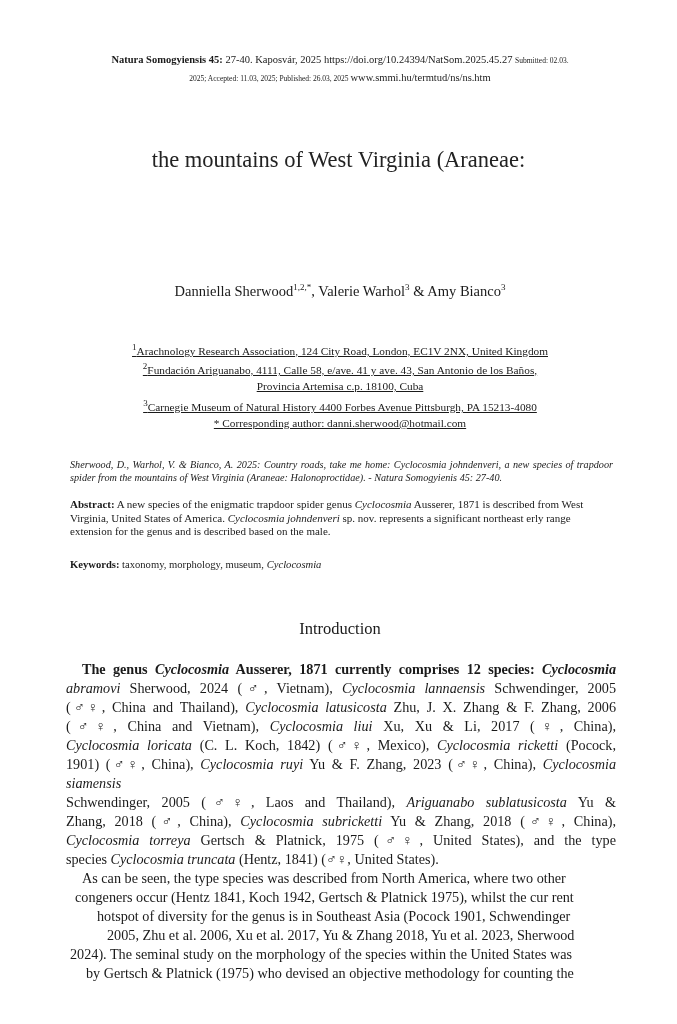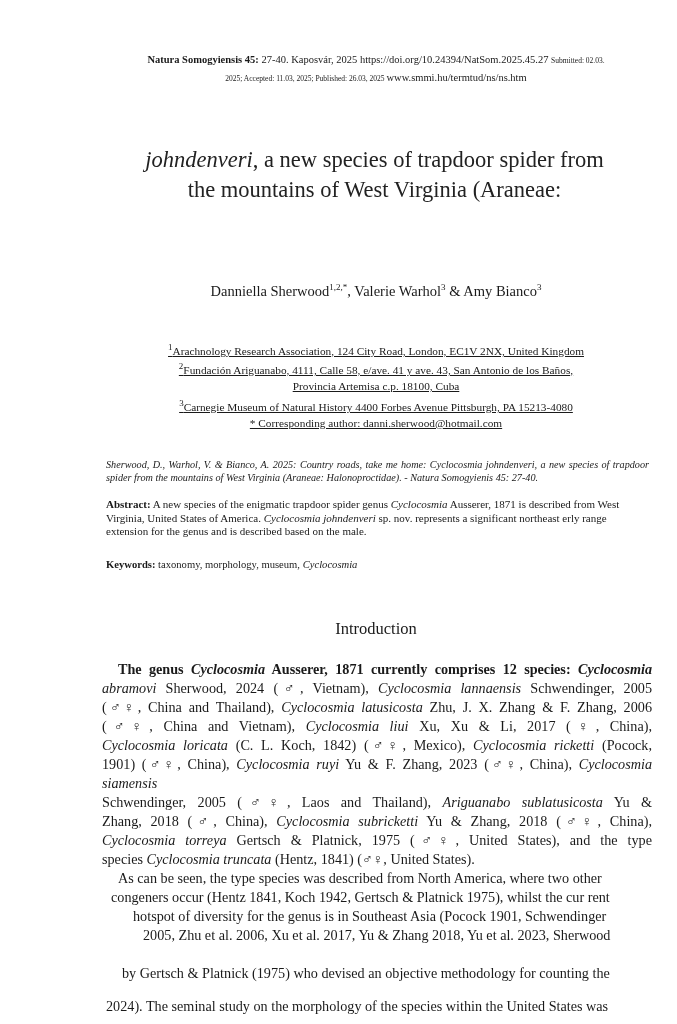--- a/index.html
+++ b/index.html
@@ -1,21 +1,21 @@
 <!DOCTYPE html>
 <html><head>
 <meta charset="utf-8">
 <style>
   html, body { margin: 0; padding: 0; background: #ffffff; }
   body {
     width: 677px; height: 1024px; overflow: hidden; position: relative;
     font-family: "Liberation Serif", "DejaVu Serif", serif;
     color: #1a1a1a;
   }
-  .abs { position: absolute; margin-left: 36px; }
+  .abs { position: absolute; }
   .header1 { left: 60px; top: 53px; width: 560px; text-align: center; font-size: 10.5px; line-height: 14px; white-space: nowrap; }
   .header2 { left: 60px; top: 71px; width: 560px; text-align: center; font-size: 10.5px; line-height: 14px; white-space: nowrap; }
   .small { font-size: 7.5px; }
   .journal { font-weight: bold; }
 
   .title { left: 80px; top: 145px; width: 517px; text-align: center; font-size: 22.5px; line-height: 29.5px; color: #222; }
   .title i { font-style: italic; }
 
   .authors { left: 100px; top: 283px; width: 480px; text-align: center; font-size: 14.5px; }
   sup { font-size: 9px; vertical-align: super; line-height: 0; }
@@ -36,21 +36,20 @@
 <body>
 
 <div class="abs header1">
   <span class="journal">Natura Somogyiensis 45:</span><span> 27-40. Kaposvár, 2025 https://doi.org/10.24394/NatSom.2025.45.27 </span><span class="small">Submitted: 02.03.</span>
 </div>
 <div class="abs header2">
   <span class="small">2025; Accepted: 11.03, 2025; Published: 26.03, 2025 </span><span>www.smmi.hu/termtud/ns/ns.htm</span>
 </div>
 
 <div class="abs title">
-  <div><i>johndenveri</i><span>,  a new species of trapdoor spider from</span></div>
   <div>the mountains  of West Virginia (Araneae:</div>
 </div>
 
 <div class="abs authors">
   <span>Danniella Sherwood</span><sup>1,2,*</sup><span>, Valerie Warhol</span><sup>3</sup><span> &amp; Amy Bianco</span><sup>3</sup>
 </div>
 
 <div class="abs affil" style="top:343px;"><sup>1</sup><span>Arachnology Research Association, 124 City Road, London, EC1V 2NX, United Kingdom</span></div>
 <div class="abs affil" style="top:362px;"><sup>2</sup><span>Fundación Ariguanabo, 4111, Calle 58, e/ave. 41 y ave. 43, San Antonio de los Baños,</span></div>
 <div class="abs affil" style="top:378px;">Provincia Artemisa c.p. 18100, Cuba</div>
@@ -77,14 +76,14 @@
 <div class="abs body-line just" style="top:755px;"><span>1901) (♂♀,  China), </span><i>Cyclocosmia ruyi</i><span> Yu &amp; F. Zhang, 2023 (♂♀, China), </span><i>Cyclocosmia</i></div>
 <div class="abs body-line" style="top:774px;"><i>siamensis</i></div>
 <div class="abs body-line just" style="top:793px;"><span>Schwendinger,  2005  (♂♀,  Laos  and  Thailand),  </span><i>Ariguanabo  sublatusicosta</i><span>  Yu  &amp;</span></div>
 <div class="abs body-line just" style="top:812px;"><span>Zhang,   2018 (♂, China), </span><i>Cyclocosmia subricketti</i><span> Yu &amp; Zhang, 2018 (♂♀, China),</span></div>
 <div class="abs body-line just" style="top:831px;"><i>Cyclocosmia   torreya</i><span> Gertsch  &amp;  Platnick,  1975  (♂♀,  United  States),  and  the  type</span></div>
 <div class="abs body-line" style="top:850px;"><span>species </span><i>Cyclocosmia  truncata</i><span> (Hentz, 1841) (♂♀, United States).</span></div>
 <div class="abs body-line" style="top:869px; left:82px;"><span>As can be seen, the type species was described from North America, where two other</span></div>
 <div class="abs body-line" style="top:888px; left:75px;"><span>congeners occur (Hentz 1841, Koch 1942, Gertsch &amp; Platnick 1975), whilst the cur rent</span></div>
 <div class="abs body-line" style="top:907px; left:97px;"><span>hotspot of diversity for the genus is in Southeast Asia (Pocock 1901, Schwendinger</span></div>
 <div class="abs body-line" style="top:926px; left:107px;"><span>2005, Zhu et al. 2006, Xu et al. 2017, Yu &amp; Zhang 2018, Yu et al. 2023, Sherwood</span></div>
-<div class="abs body-line" style="top:997px; left:70px;"><span>2024). The seminal study on the morphology of the species within the United States was</span></div>
+<div class="abs body-line" style="top:945px; left:70px;"><span>2024). The seminal study on the morphology of the species within the United States was</span></div>
 <div class="abs body-line" style="top:964px; left:86px;"><span>by Gertsch &amp; Platnick (1975) who devised an objective methodology for counting the</span></div>
 
 </body></html>

